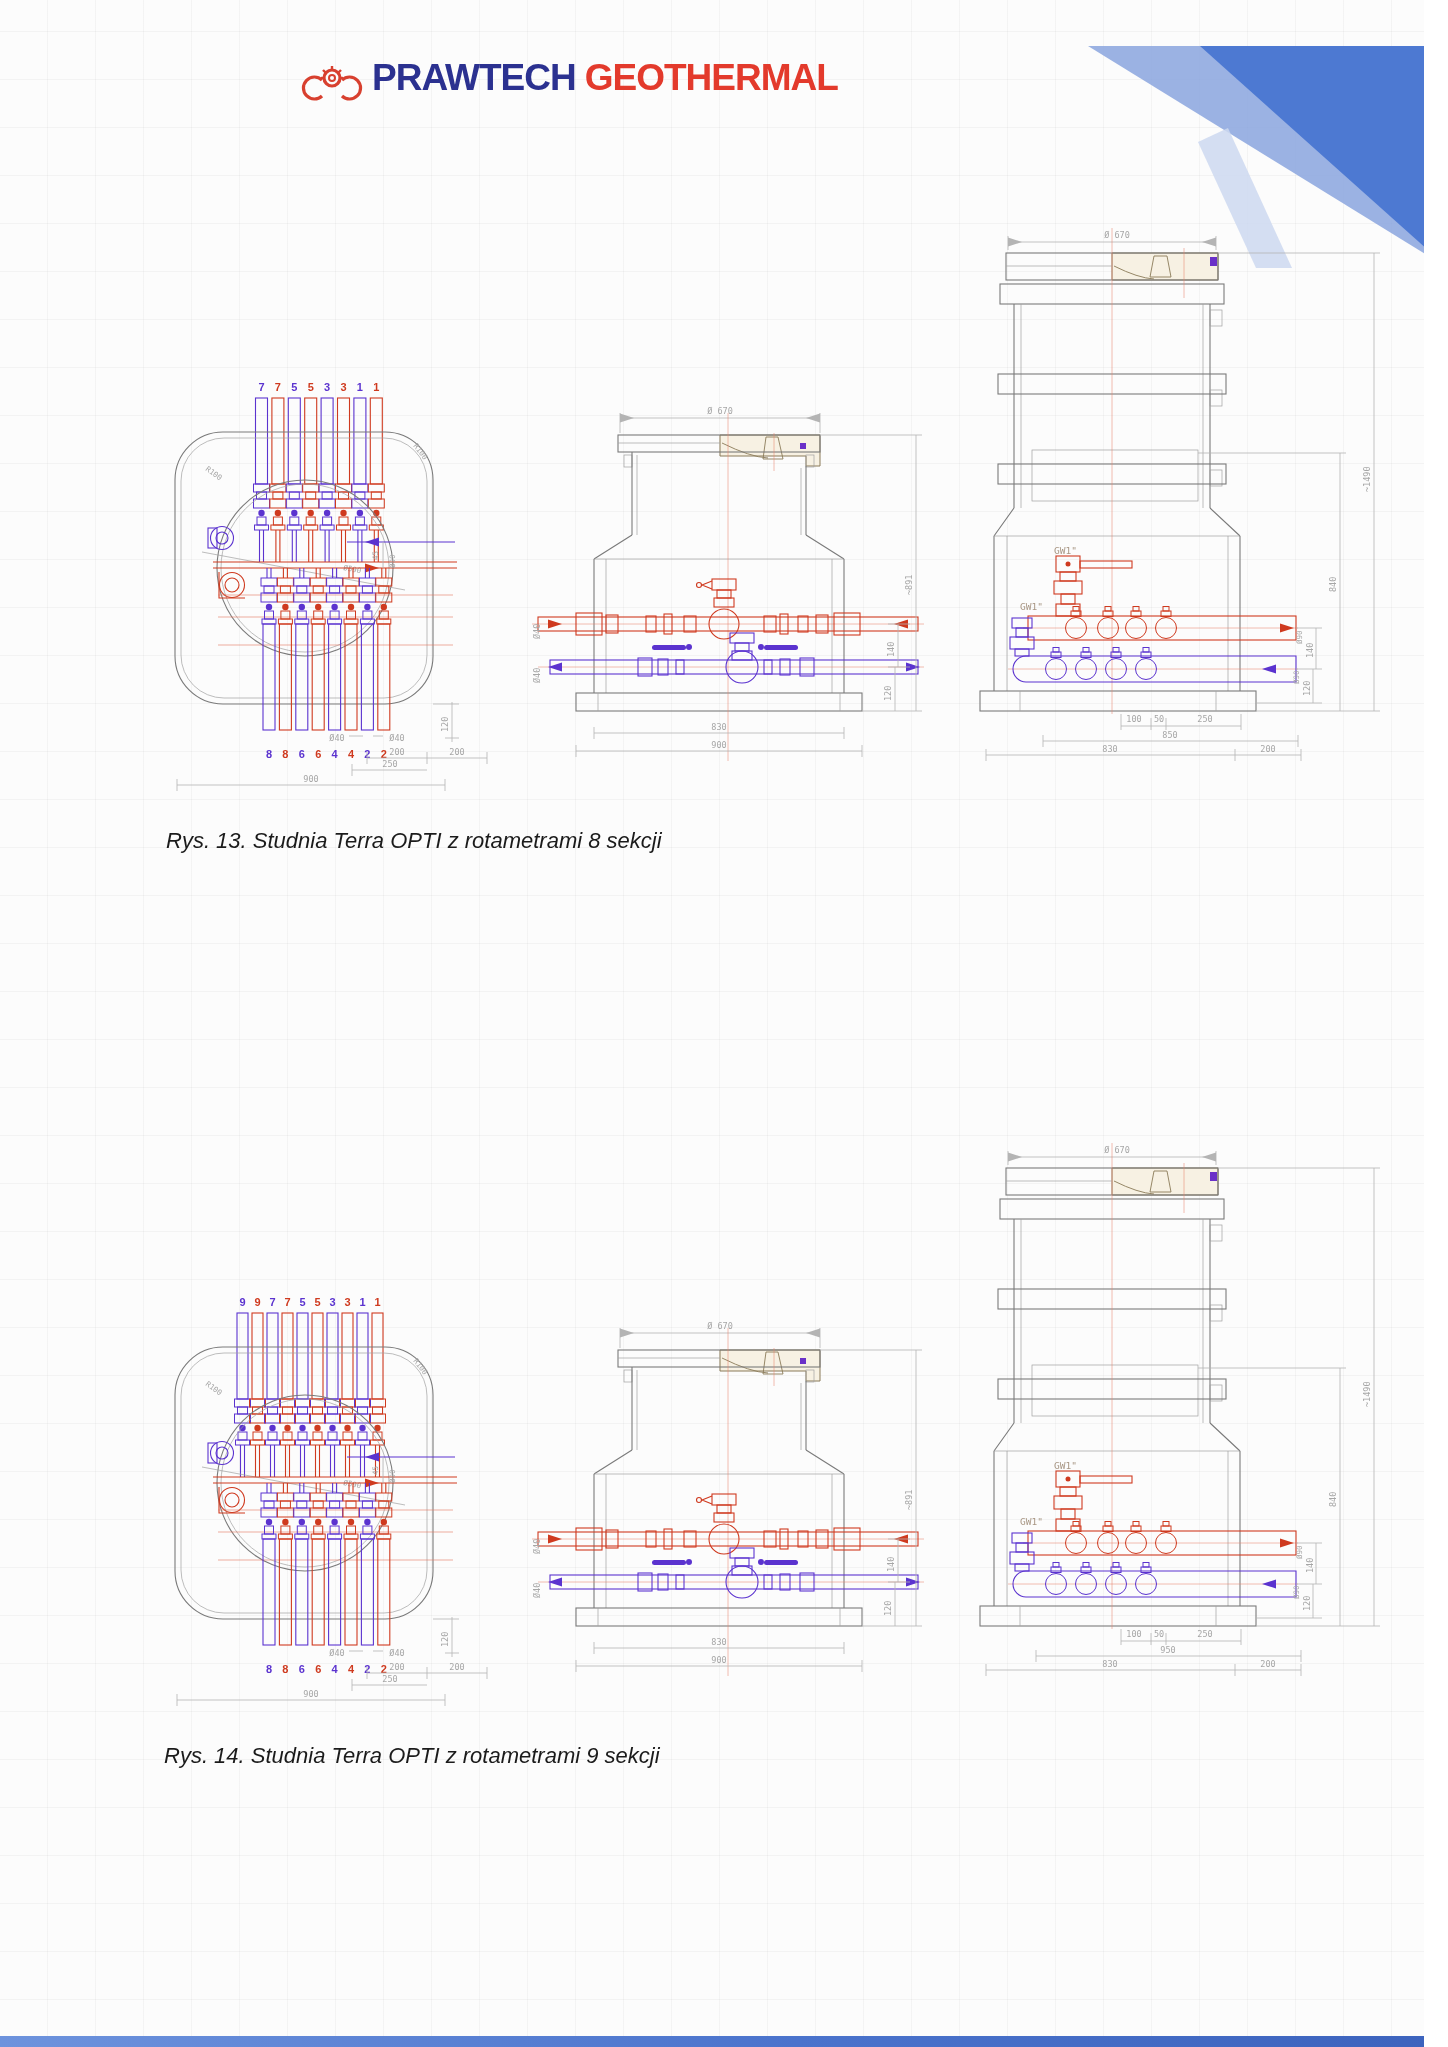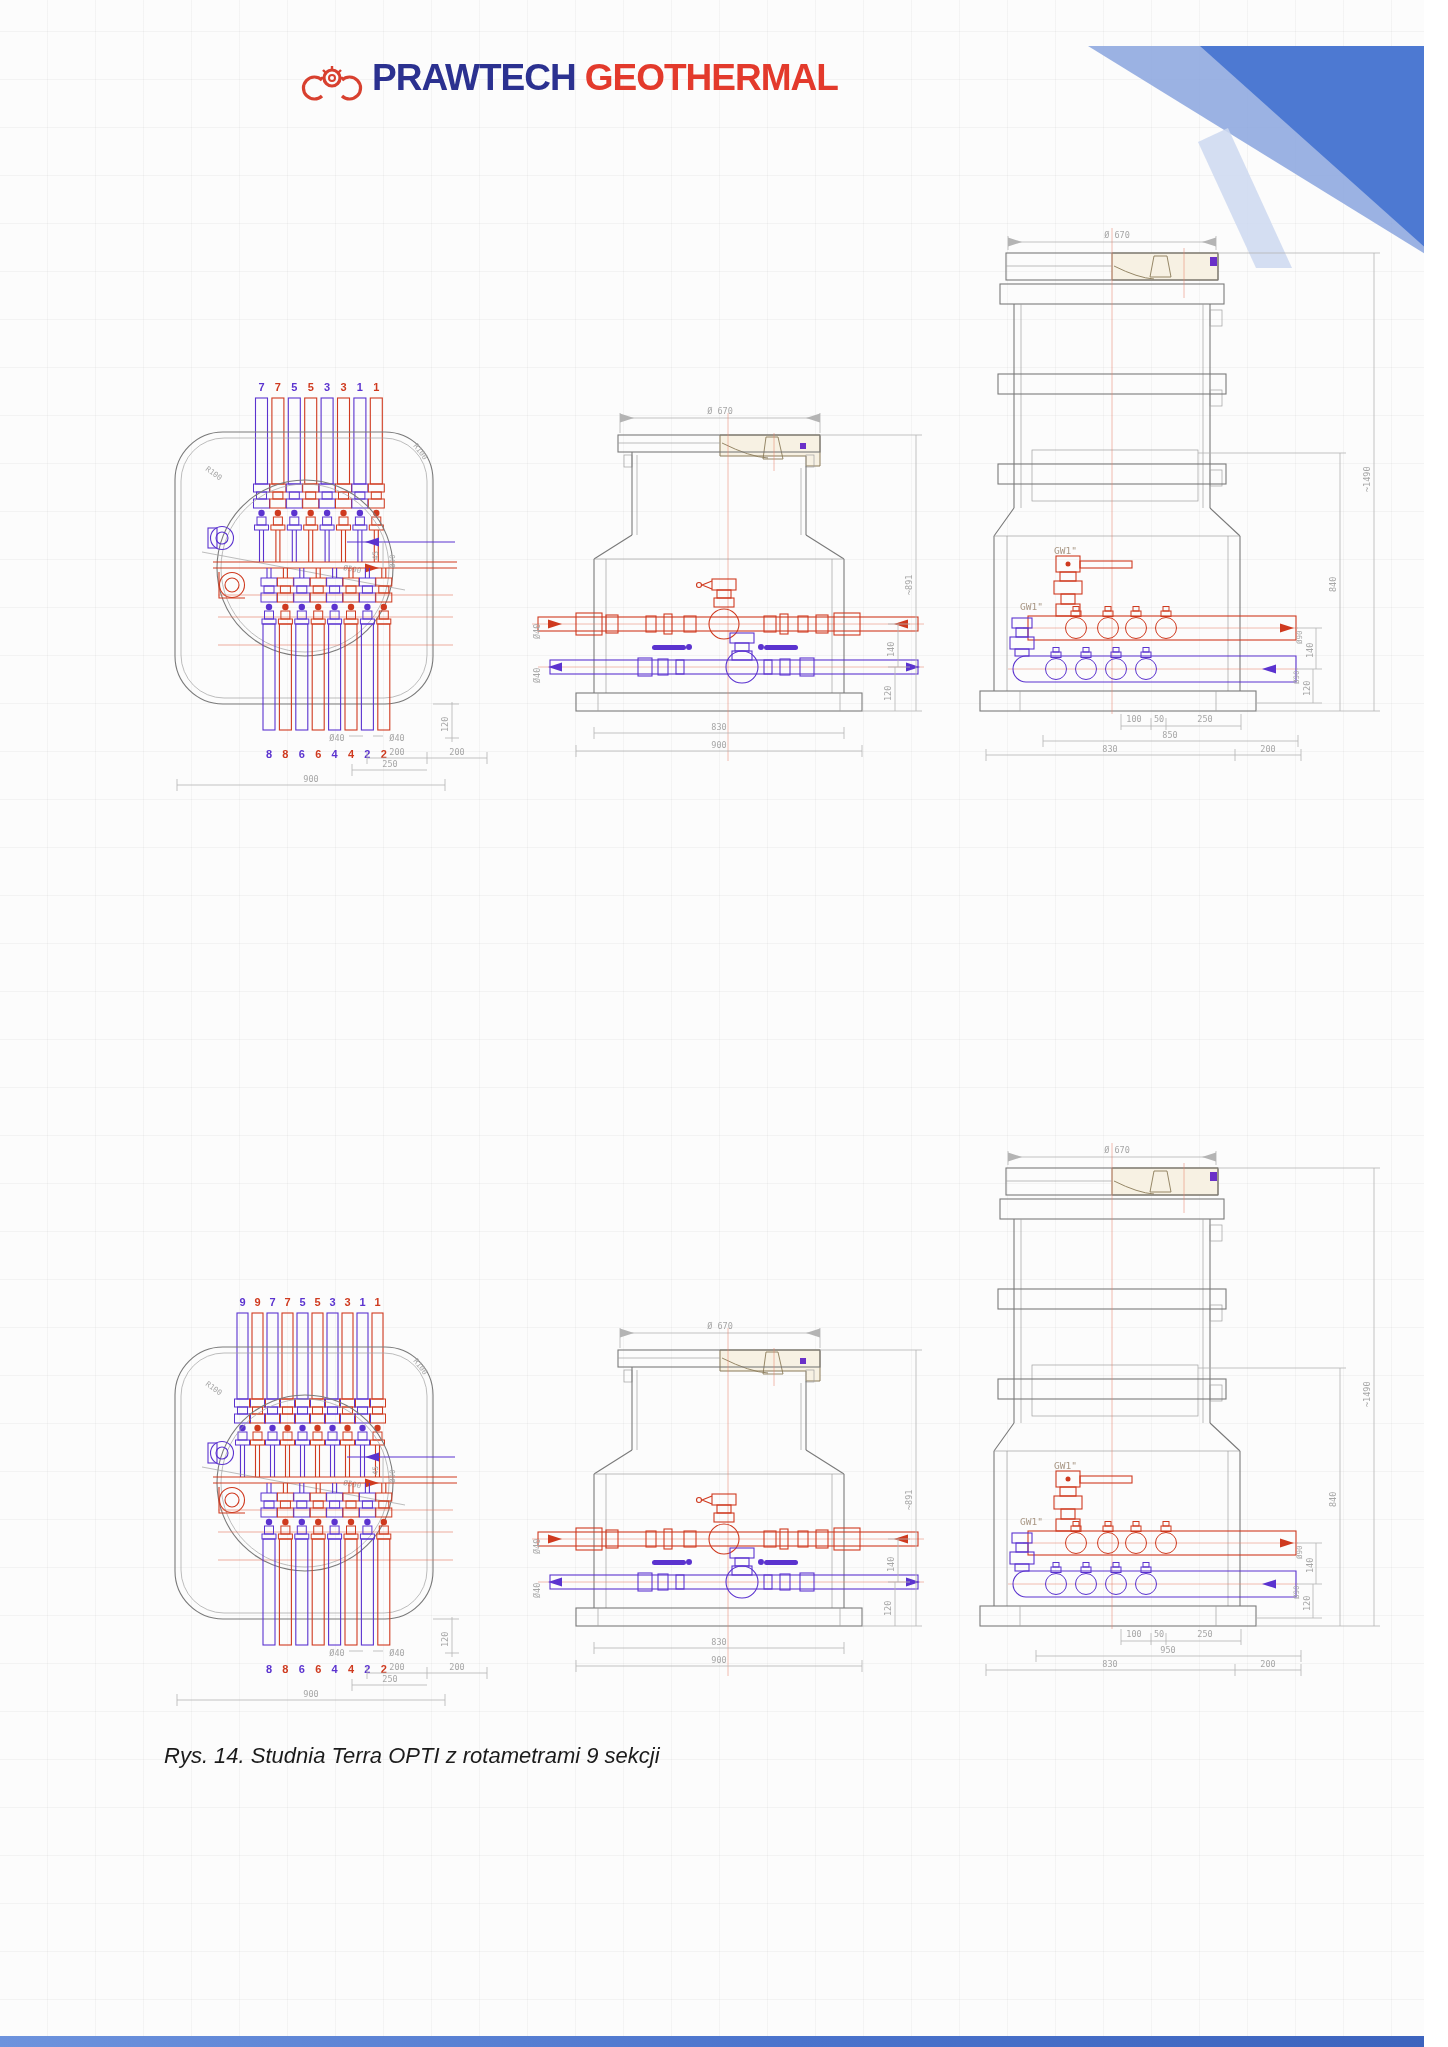--- a/index.html
+++ b/index.html
@@ -466,20 +466,21 @@
         <line x1="373" y1="591" x2="373" y2="603"></line>
     </g>
     <text class="dt" x="206" y="564" text-anchor="middle">100</text>
     <text class="dt" x="231" y="564" text-anchor="middle">50</text>
     <text class="dt" x="277" y="564" text-anchor="middle">250</text>
     <text class="dt" x="242" y="580" text-anchor="middle">850</text>
     <text class="dt" x="182" y="594" text-anchor="middle">830</text>
     <text class="dt" x="340" y="594" text-anchor="middle">200</text>
   </svg>
 
+  <p class="caption" style="left:166px;top:806px;">Rys. 13. Studnia Terra OPTI z rotametrami 8 sekcji</p>
 
   <svg class="abs" style="left:115px;top:1281px;" width="380" height="432">
     <g>
       <text class="num vio" x="127.5" y="25" text-anchor="middle">9</text>
       <text class="num rd" x="142.5" y="25" text-anchor="middle">9</text>
       <text class="num vio" x="157.5" y="25" text-anchor="middle">7</text>
       <text class="num rd" x="172.5" y="25" text-anchor="middle">7</text>
       <text class="num vio" x="187.5" y="25" text-anchor="middle">5</text>
       <text class="num rd" x="202.5" y="25" text-anchor="middle">5</text>
       <text class="num vio" x="217.5" y="25" text-anchor="middle">3</text>

